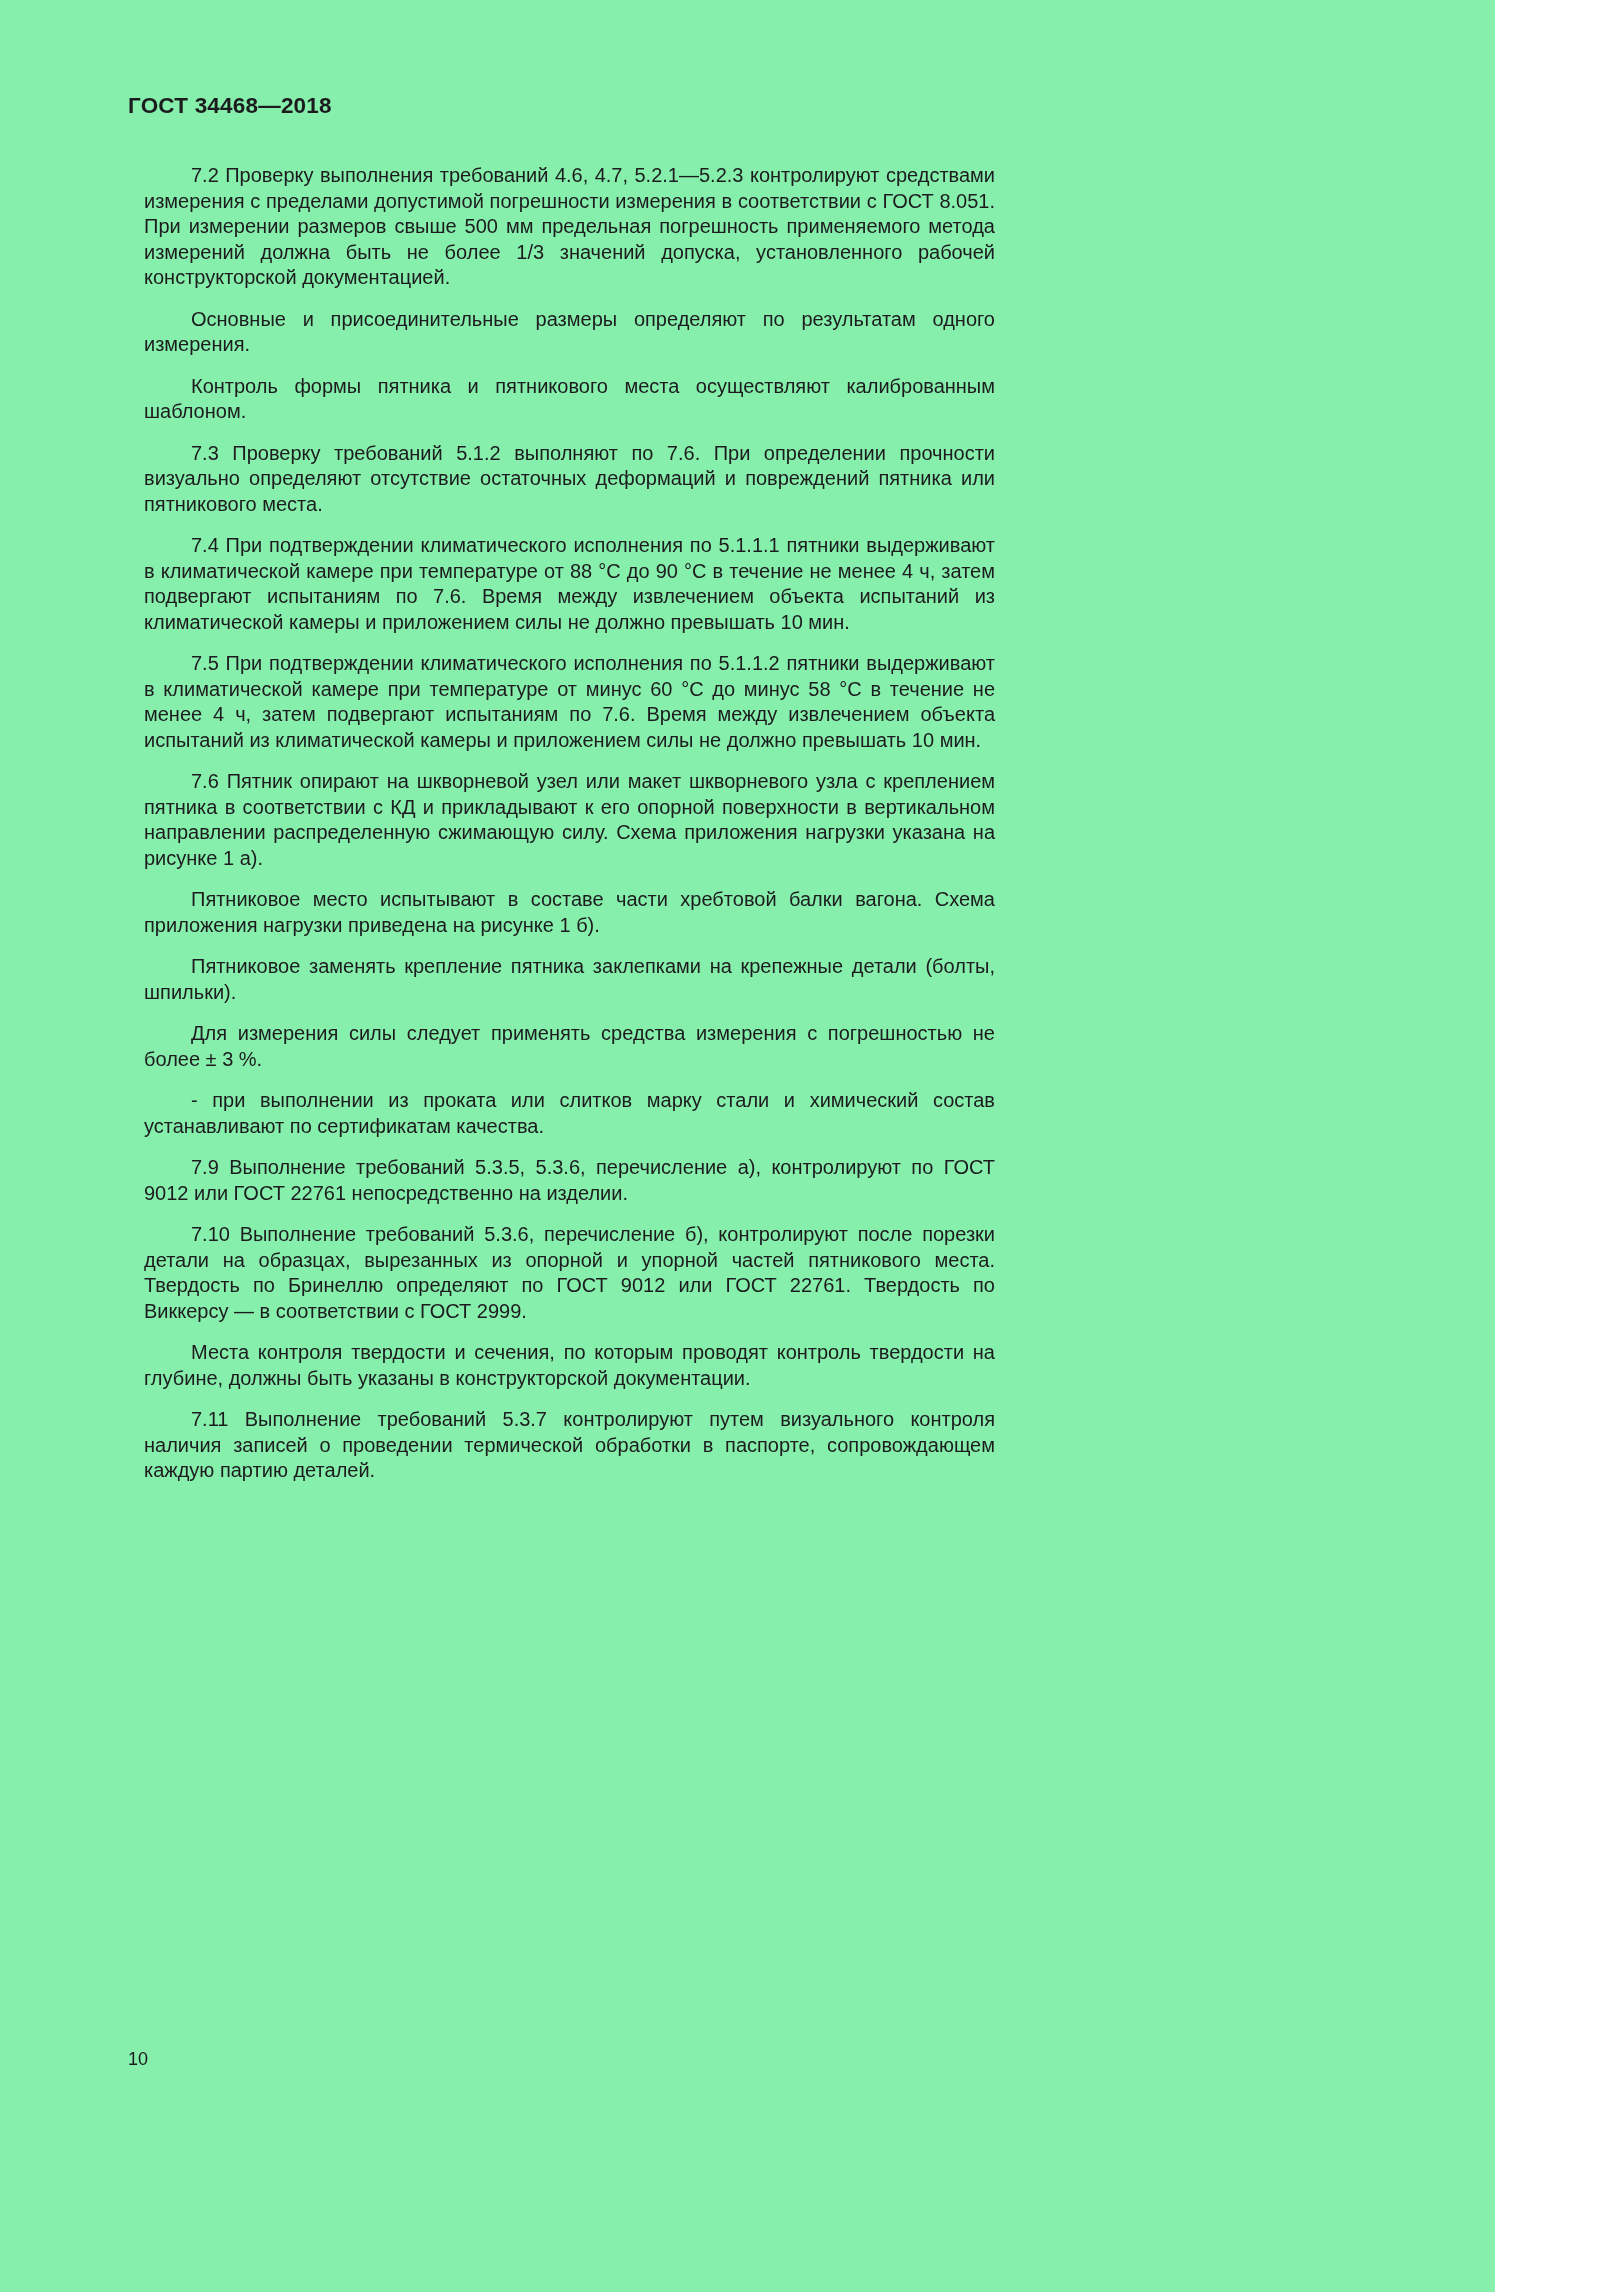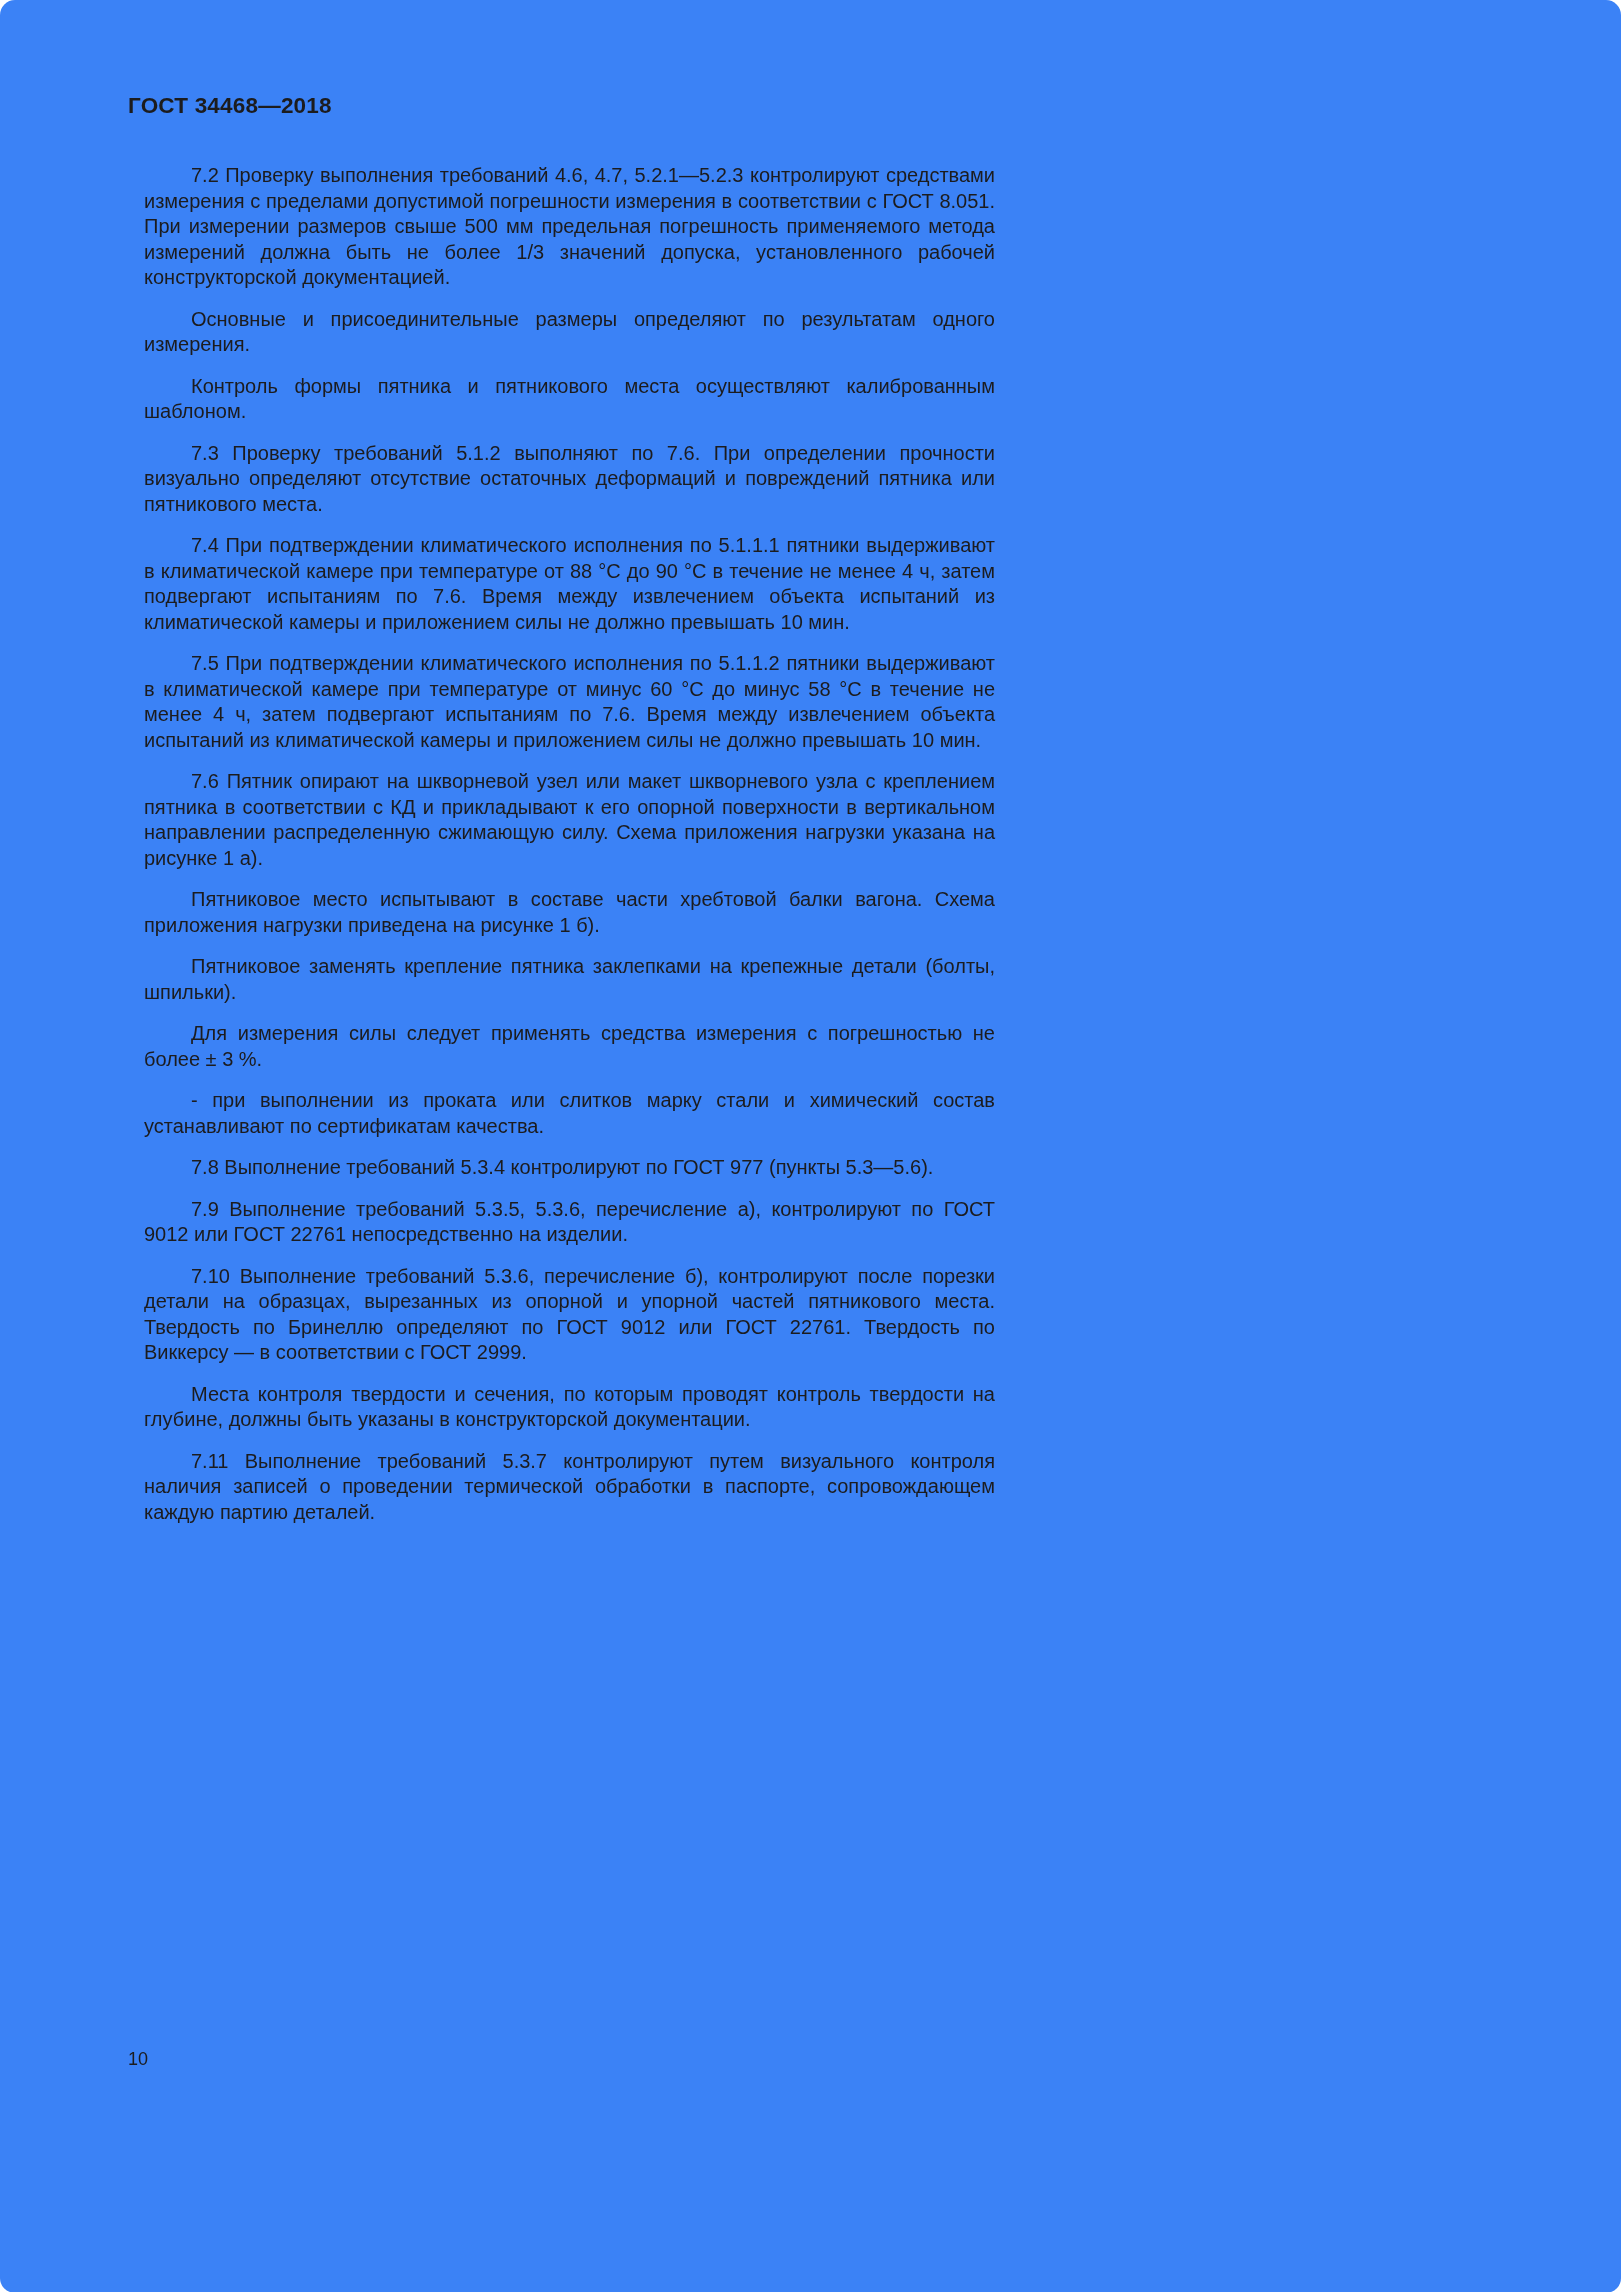--- a/index.html
+++ b/index.html
@@ -2,27 +2,26 @@
 <html lang="ru"><head>
 <meta charset="utf-8">
 <style>
   html, body {
     margin: 0;
     padding: 0;
     background: #ffffff;
   }
   .page {
     position: relative;
-    width: 1621px;
+    width: 1495px;
     height: 2293px;
-    background: #3b82f6;
+    background: #86efac;
     font-family: "Liberation Sans", sans-serif;
     color: #1c1c1e;
     overflow: hidden;
-    border-radius: 15px;
   }
   .doc-header {
     position: absolute;
     top: 93px;
     left: 128px;
     font-size: 22.5px;
     font-weight: bold;
     letter-spacing: 0.2px;
   }
   .doc-body {
@@ -64,21 +63,20 @@
     <p>Основные и присоединительные размеры определяют по результатам одного измерения.</p>
     <p>Контроль формы пятника и пятникового места осуществляют калиброванным шаблоном.</p>
     <p>7.3 Проверку требований 5.1.2 выполняют по 7.6. При определении прочности визуально определяют отсутствие остаточных деформаций и повреждений пятника или пятникового места.</p>
     <p>7.4 При подтверждении климатического исполнения по 5.1.1.1 пятники выдерживают в климатической камере при температуре от 88 °С до 90 °С в течение не менее 4 ч, затем подвергают испытаниям по 7.6. Время между извлечением объекта испытаний из климатической камеры и приложением силы не должно превышать 10 мин.</p>
     <p>7.5 При подтверждении климатического исполнения по 5.1.1.2 пятники выдерживают в климатической камере при температуре от минус 60 °С до минус 58 °С в течение не менее 4 ч, затем подвергают испытаниям по 7.6. Время между извлечением объекта испытаний из климатической камеры и приложением силы не должно превышать 10 мин.</p>
     <p>7.6 Пятник опирают на шкворневой узел или макет шкворневого узла с креплением пятника в соответствии с КД и прикладывают к его опорной поверхности в вертикальном направлении распределенную сжимающую силу. Схема приложения нагрузки указана на рисунке 1 а).</p>
     <p>Пятниковое место испытывают в составе части хребтовой балки вагона. Схема приложения нагрузки приведена на рисунке 1 б).</p>
     <p>Пятниковое заменять крепление пятника заклепками на крепежные детали (болты, шпильки).</p>
     <p>Для измерения силы следует применять средства измерения с погрешностью не более ± 3 %.</p>
     <p>- при выполнении из проката или слитков марку стали и химический состав устанавливают по сертификатам качества.</p>
-    <p>7.8 Выполнение требований 5.3.4 контролируют по ГОСТ 977 (пункты 5.3—5.6).</p>
     <p>7.9 Выполнение требований 5.3.5, 5.3.6, перечисление а), контролируют по ГОСТ 9012 или ГОСТ 22761 непосредственно на изделии.</p>
     <p>7.10 Выполнение требований 5.3.6, перечисление б), контролируют после порезки детали на образцах, вырезанных из опорной и упорной частей пятникового места. Твердость по Бринеллю определяют по ГОСТ 9012 или ГОСТ 22761. Твердость по Виккерсу — в соответствии с ГОСТ 2999.</p>
     <p>Места контроля твердости и сечения, по которым проводят контроль твердости на глубине, должны быть указаны в конструкторской документации.</p>
     <p>7.11 Выполнение требований 5.3.7 контролируют путем визуального контроля наличия записей о проведении термической обработки в паспорте, сопровождающем каждую партию деталей.</p>
   </div>
 
   <div class="doc-footer">10</div>
 
 </div>
 

